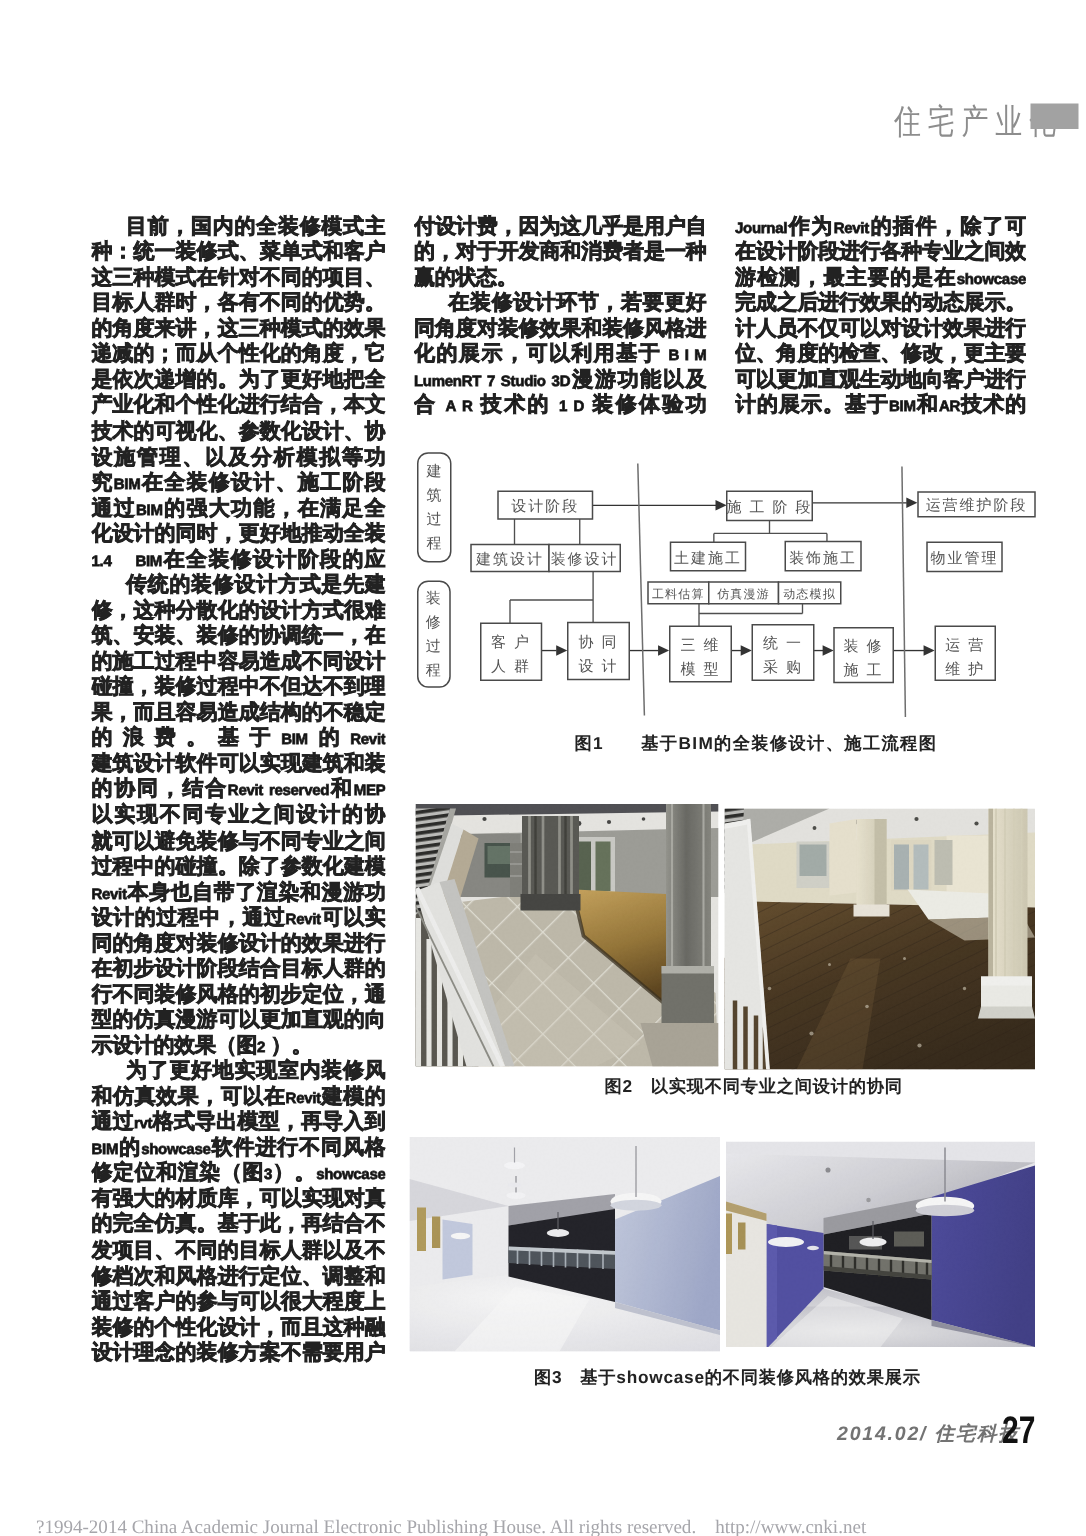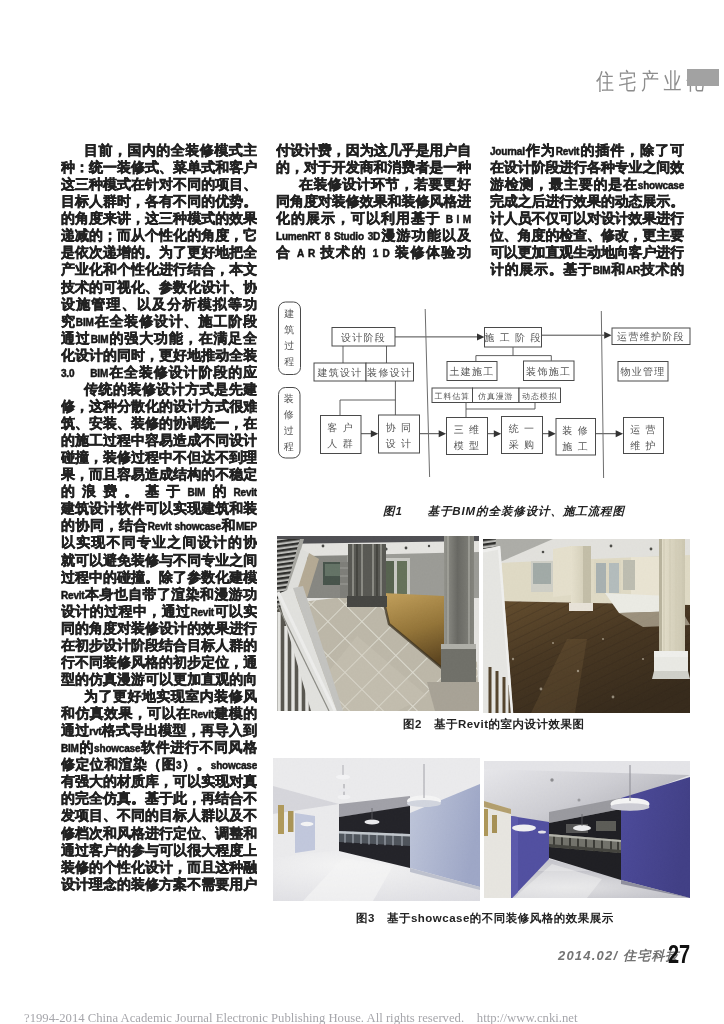--- a/index.html
+++ b/index.html
@@ -27,60 +27,62 @@
 <div>目标人群时，各有不同的优势。从产业化</div>
 <div>的角度来讲，这三种模式的效果依次是</div>
 <div>递减的；而从个性化的角度，它们的效果</div>
 <div>是依次递增的。为了更好地把全装修的</div>
 <div>产业化和个性化进行结合，本文基于</div>
 <div>技术的可视化、参数化设计、协同设计、</div>
 <div>设施管理、以及分析模拟等功能，试图研</div>
 <div>究<span class="s">BIM</span>在全装修设计、施工阶段的应用，</div>
 <div>通过<span class="s">BIM</span>的强大功能，在满足全装修个性</div>
 <div>化设计的同时，更好地推动全装修住宅</div>
-<div class="h"><span class="s">3.0</span>　<span class="s">BIM</span>在全装修设计阶段的应用</div>
+<div class="h"><span class="s">1.4</span>　<span class="s">BIM</span>在全装修设计阶段的应用</div>
 <div style="text-indent:23px;">传统的装修设计方式是先建筑后装</div>
 <div>修，这种分散化的设计方式很难做到建</div>
 <div>筑、安装、装修的协调统一，在后期</div>
 <div>的施工过程中容易造成不同设计环节的</div>
 <div>碰撞，装修过程中不但达不到理想的效</div>
 <div>果，而且容易造成结构的不稳定和材料</div>
 <div>的浪费。基于<span class="s">BIM</span>的<span class="s">Revit Architecture</span></div>
 <div>建筑设计软件可以实现建筑和装修设计</div>
-<div>的协同，结合<span class="s">Revit showcase</span>和<span class="s">MEP</span>可</div>
+<div>的协同，结合<span class="s">Revit reserved</span>和<span class="s">MEP</span>可</div>
 <div>以实现不同专业之间设计的协同，这样</div>
 <div>就可以避免装修与不同专业之间在施工</div>
 <div>过程中的碰撞。除了参数化建模之外，</div>
 <div><span class="s">Revit</span>本身也自带了渲染和漫游功能。在</div>
 <div>设计的过程中，通过<span class="s">Revit</span>可以实现从不</div>
 <div>同的角度对装修设计的效果进行评估。</div>
 <div>在初步设计阶段结合目标人群的要求进</div>
 <div>行不同装修风格的初步定位，通过对模</div>
 <div>型的仿真漫游可以更加直观的向客户展</div>
+<div class="e">示设计的效果（图<span class="s">2</span> ）。</div>
 <div style="text-indent:23px;">为了更好地实现室内装修风格的渲染</div>
 <div>和仿真效果，可以在<span class="s">Revit</span>建模的基础上</div>
 <div>通过<span class="s">rvt</span>格式导出模型，再导入到基于</div>
 <div><span class="s">BIM</span>的<span class="s">showcase</span>软件进行不同风格的装</div>
 <div>修定位和渲染（图<span class="s">3</span>）。<span class="s">showcase</span>拥</div>
 <div>有强大的材质库，可以实现对真实效果</div>
 <div>的完全仿真。基于此，再结合不同的开</div>
 <div>发项目、不同的目标人群以及不同的装</div>
 <div>修档次和风格进行定位、调整和修改。</div>
 <div>通过客户的参与可以很大程度上实现全</div>
 <div>装修的个性化设计，而且这种融入用户</div>
 <div class="e">设计理念的装修方案不需要用户再单独</div>
 </div>
 
 <div class="col" id="c2" style="left:276px;top:142px;width:195px;">
 <div>付设计费，因为这几乎是用户自己设计</div>
 <div>的，对于开发商和消费者是一种和谐共</div>
+<div class="e">赢的状态。</div>
 <div style="text-indent:23px;">在装修设计环节，若要更好地从不</div>
 <div>同角度对装修效果和装修风格进行动态</div>
 <div>化的展示，可以利用基于 <span class="s">B I M</span> 的</div>
-<div><span class="s">LumenRT 8 Studio 3D</span>漫游功能以及结</div>
+<div><span class="s">LumenRT 7 Studio 3D</span>漫游功能以及结</div>
 <div class="e">合 <span class="s">A R</span> 技术的 <span class="s">1 D</span> 装修体验功能。</div>
 </div>
 
 <div class="col" id="c3" style="left:490px;top:142px;width:194px;">
 <div><span class="s">Journal</span>作为<span class="s">Revit</span>的插件，除了可以</div>
 <div>在设计阶段进行各种专业之间效果的漫</div>
 <div>游检测，最主要的是在<span class="s">showcase</span>装修</div>
 <div>完成之后进行效果的动态展示。这样设</div>
 <div>计人员不仅可以对设计效果进行不同方</div>
 <div>位、角度的检查、修改，更主要的是</div>
@@ -216,21 +218,21 @@
       <text x="522" y="448">采 购</text>
 
 <text x="575.7" y="434">装 修</text>
       <text x="575.7" y="450">施 工</text>
 
 <text x="643.5" y="433">运 营</text>
       <text x="643.5" y="449">维 护</text>
 </g>
 </svg>
 
-<div class="cap" style="left:383px;top:504px;letter-spacing:0.9px;font-style:italic;">图1　　基于BIM的全装修设计、施工流程图</div>
+<div class="cap" style="left:383px;top:488px;letter-spacing:0.9px;">图1　　基于BIM的全装修设计、施工流程图</div>
 
 <svg style="position:absolute;left:277px;top:536px;" width="202" height="175" viewBox="0 0 202 175">
 <defs>
 <pattern id="tiles" width="24" height="24" patternUnits="userSpaceOnUse" patternTransform="rotate(45 0 0)">
 <rect width="24" height="24" fill="#c2bcab"></rect>
 <path d="M0,0 H24 M0,0 V24" stroke="#e7e5d9" stroke-width="1.8"></path>
 </pattern>
 <linearGradient id="amber" x1="0" y1="0" x2="0.35" y2="1">
 <stop offset="0" stop-color="#c9a254"></stop>
         <stop offset="0.55" stop-color="#93702c"></stop>
@@ -403,21 +405,21 @@
 
 <g stroke="#4c3a20" stroke-width="3">
 <path d="M7,128 V174 M14,132 V174 M21,138 V174 M27,146 V174"></path>
 </g>
 
 <path d="M16,7 L29,174" stroke="#fbfbf9" stroke-width="2.5" fill="none"></path>
 <path d="M0,12 L16,9" stroke="#fbfbf9" stroke-width="3" fill="none"></path>
 <rect x="0" y="0" width="207" height="174" fill="#888" opacity="0.12" filter="url(#grain)"></rect>
 </svg>
 
-<div class="cap" style="left:403px;top:717px;letter-spacing:0.5px;">图2　基于Revit的室内设计效果图</div>
+<div class="cap" style="left:403px;top:717px;letter-spacing:0.5px;">图2　以实现不同专业之间设计的协同</div>
 
 <svg style="position:absolute;left:273px;top:758px;" width="207" height="143" viewBox="0 0 207 143">
 <defs>
 <linearGradient id="pwall" x1="0" y1="0" x2="1" y2="0.3">
 <stop offset="0" stop-color="#c4cce2"></stop>
         <stop offset="1" stop-color="#9fa9cc"></stop>
 </linearGradient>
 <radialGradient id="flr1" cx="0.35" cy="0.3" r="1">
 <stop offset="0" stop-color="#ffffff"></stop>
         <stop offset="1" stop-color="#e2e2e8"></stop>

